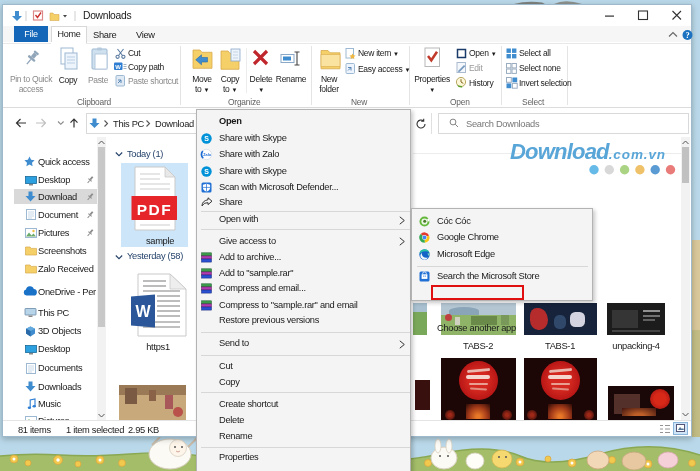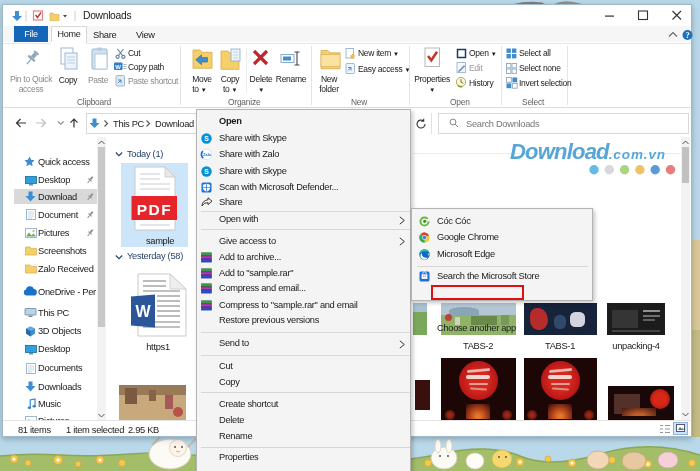--- a/index.html
+++ b/index.html
@@ -179,21 +179,21 @@
   <rect x="1" y="0.5" width="8.5" height="10.5" rx="1" fill="#dfe9f3" stroke="#9db8d2"></rect>
   <path d="M3,8 l3,-3 m0,3 v-3 h-3" stroke="#4a7ab0" stroke-width="0.9" fill="none"></path>
 </svg>
 <div class="rtxt" style="left:128px;top:76px;color:#8a8a8a;">Paste shortcut</div>
 
 
 <svg class="abs" style="left:191px;top:47px;" width="22" height="24" viewBox="0 0 22 24">
   <path d="M2,3 l7,0 2,2.3 10,0 0,16 -19,0 z" fill="#f5cf68" stroke="#d8ab4e" stroke-width="0.8"></path>
   <path d="M16.5,10.5 v4.5 h-6 v2.8 l-5.8,-5 5.8,-5 v2.7 z" fill="#3f8cce" stroke="#2d6ca8" stroke-width="0.6"></path>
 </svg>
-<div class="rtxt" style="left:202px;top:74px;text-align:left;transform:translateX(-50%);">Move<br>to&nbsp;<span style="font-size:6px;">▼</span></div>
+<div class="rtxt" style="left:202px;top:74px;text-align:center;transform:translateX(-50%);">Move<br>to&nbsp;<span style="font-size:6px;">▼</span></div>
 
 <svg class="abs" style="left:219px;top:47px;" width="22" height="24" viewBox="0 0 22 24">
   <path d="M2,4 l7,0 2,2.3 9,0 0,16 -18,0 z" fill="#f5cf68" stroke="#d8ab4e" stroke-width="0.8"></path>
   <rect x="12" y="2" width="9" height="12" fill="#eef4fb" stroke="#8aa8c8" stroke-width="0.8"></rect>
   <g stroke="#b9cde2" stroke-width="0.8">
       <line x1="14" y1="5" x2="19" y2="5"></line>
       <line x1="14" y1="8" x2="19" y2="8"></line>
       <line x1="14" y1="11" x2="19" y2="11"></line>
     </g>
 </svg>

